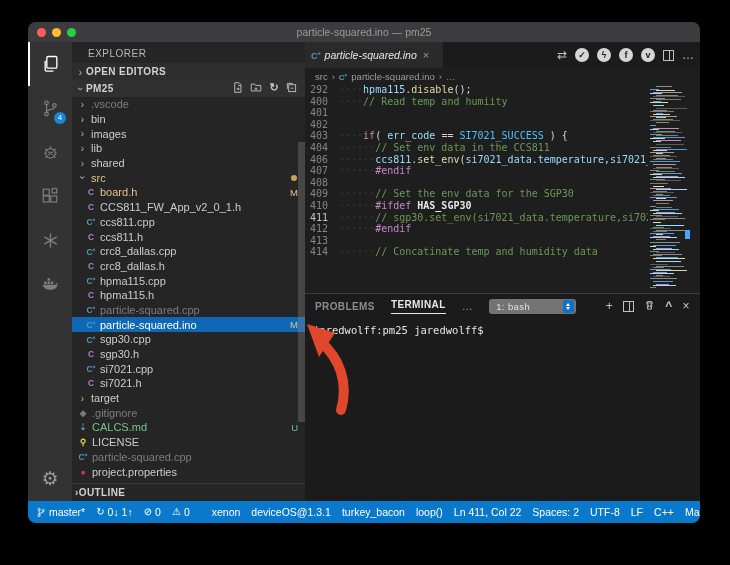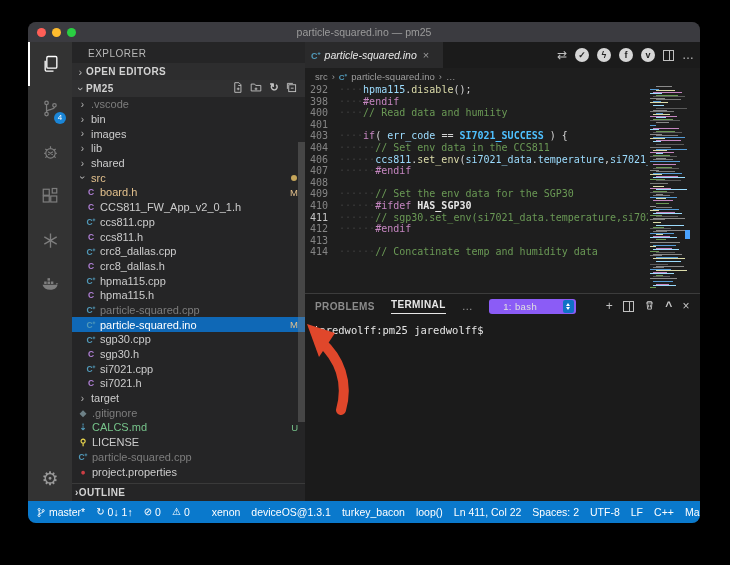--- a/index.html
+++ b/index.html
@@ -68,35 +68,35 @@
   .spliticon:before { content:""; position:absolute; left:5px; top:0; bottom:0; width:1px; background:#c0c0c0; }
   #breadcrumb { position:absolute; left:0; top:26px; right:0; height:16px; display:flex;
     align-items:center; gap:4px; padding-left:10px; font-size:9.5px; color:#9d9d9d; }
   #breadcrumb .ficon { font-size:8px; font-weight:bold; color:#519aba; }
   #code { position:absolute; left:0; top:42px; right:52px; bottom:208px; overflow:hidden;
     font-family:"DejaVu Sans Mono", monospace; font-size:10px; line-height:11.6px; }
   .cl { white-space:pre; display:flex; }
   .cl .num { width:34px; flex:none; text-align:right; padding-right:11px; color:#858585; }
   .cl .num.on { color:#c6c6c6; }
   .tx-p{color:#d4d4d4} .tx-v{color:#9cdcfe} .tx-f{color:#dcdcaa} .tx-k{color:#c586c0}
-  .tx-c{color:#6a9955} .tx-m{color:#e6e6e6; font-weight:bold} .tx-C{color:#4fc1ff; font-weight:bold}
+  .tx-c{color:#6a9955} .tx-m{color:#e6e6e6; font-weight:bold} .tx-C{color:#4fc1ff; font-weight:normal}
   .tx-w{color:#3f3f3f}
   .cursor { display:inline-block; width:1px; height:11px; background:#eaeaea; vertical-align:middle; }
   #minimap { position:absolute; right:10px; top:42px; width:40px; bottom:208px; overflow:hidden; }
   #minimap .mrow { height:1px; margin-bottom:0.5px; }
   #mm-marker { position:absolute; right:0; top:146px; width:5px; height:9px; background:#4aa3ff; }
   
   #panel { position:absolute; left:0; right:0; bottom:0; height:208px; background:#1b1b1b;
     border-top:1px solid #3c3c3c; }
   #panel-header { position:absolute; left:0; top:0; right:0; height:24px; display:flex;
     align-items:center; padding:0 10px; gap:16px; font-size:10px; letter-spacing:.4px; }
   .ptab { color:#8b8b8b;font-weight:bold; } .ptab.on { color:#e7e7e7; border-bottom:1px solid #e7e7e7; padding-bottom:3px; }
   #panel-more { color:#9a9a9a; font-size:11px; }
-  #term-select { margin-left:auto; width:100px; height:15px; background:#8b5cf6; border-radius:3px;
-    display:flex; align-items:center; font-size:9.5px; color:#e0e0e0; padding-left:14px; position:relative; }
+  #term-select { margin-left:auto; width:100px; height:15px; background:#737373; border-radius:3px;
+    display:flex; align-items:center; font-size:9.5px; color:#e0e0e0; padding-left:7px; position:relative; }
   #term-select .stepper { position:absolute; right:2px; top:1px; width:11px; height:13px;
     background:#0f72c6; border-radius:2px; }
   #term-select .stepper:before { content:""; position:absolute; left:3px; top:3px;
     border-left:2.5px solid transparent; border-right:2.5px solid transparent; border-bottom:3px solid #fff; }
   #term-select .stepper:after { content:""; position:absolute; left:3px; bottom:3px;
     border-left:2.5px solid transparent; border-right:2.5px solid transparent; border-top:3px solid #fff; }
   #panel-actions { display:flex; align-items:center; gap:10px; margin-left:14px; color:#c5c5c5; }
   #panel-actions span { font-size:12px; line-height:12px; }
   #term-body { position:absolute; left:0; top:24px; right:0; bottom:0; padding:6px 8px;
     font-family:"DejaVu Sans Mono", monospace; font-size:10.5px; color:#e5e5e5; }
@@ -347,23 +347,23 @@
       <div id="breadcrumb">
           <span>src</span>
    <span>›</span>
    <span class="ficon">C⁺</span>
    <span>particle-squared.ino</span>
    <span>›</span>
    <span>…</span>
         </div>
       <div id="code">
           <div class="cl"><span class="num">292</span><span><span class="tx-w">····</span><span class="tx-v">hpma115</span><span class="tx-p">.</span><span class="tx-f">disable</span><span class="tx-p">();</span></span></div>
-          <div class="cl"><span class="num">398</span><span><span class="tx-w">····</span><span class="tx-k">#endif</span></span></div>
-          <div class="cl"><span class="num">400</span><span><span class="tx-w">····</span><span class="tx-c">// Read data and humiity</span></span></div>
+          <div class="cl"><span class="num">400</span><span><span class="tx-w">····</span><span class="tx-c">// Read temp and humiity</span></span></div>
           <div class="cl"><span class="num">401</span></div>
+          <div class="cl"><span class="num">402</span><span></span></div>
           <div class="cl"><span class="num">403</span><span><span class="tx-w">····</span><span class="tx-k">if</span><span class="tx-p">( </span><span class="tx-v">err_code</span><span class="tx-p"> == </span><span class="tx-C">SI7021_SUCCESS</span><span class="tx-p"> ) {</span></span></div>
           <div class="cl"><span class="num">404</span><span><span class="tx-w">······</span><span class="tx-c">// Set env data in the CCS811</span></span></div>
           <div class="cl"><span class="num">406</span><span><span class="tx-w">······</span><span class="tx-v">ccs811</span><span class="tx-p">.</span><span class="tx-f">set_env</span><span class="tx-p">(</span><span class="tx-v">si7021_data</span><span class="tx-p">.</span><span class="tx-v">temperature</span><span class="tx-p">,</span><span class="tx-v">si7021_data</span></span></div>
           <div class="cl"><span class="num">407</span><span><span class="tx-w">······</span><span class="tx-k">#endif</span></span></div>
           <div class="cl"><span class="num">408</span><span></span></div>
           <div class="cl"><span class="num">409</span><span><span class="tx-w">······</span><span class="tx-c">// Set the env data for the SGP30</span></span></div>
           <div class="cl"><span class="num">410</span><span><span class="tx-w">······</span><span class="tx-k">#ifdef </span><span class="tx-m">HAS_SGP30</span></span></div>
           <div class="cl"><span class="num on">411</span><span class="cursor"></span><span><span class="tx-w">······</span><span class="tx-c">// sgp30.set_env(si7021_data.temperature,si7021_data.humidity);</span></span></div>
           <div class="cl"><span class="num">412</span><span><span class="tx-w">······</span><span class="tx-k">#endif</span></span></div>
           <div class="cl"><span class="num">413</span><span></span></div>

